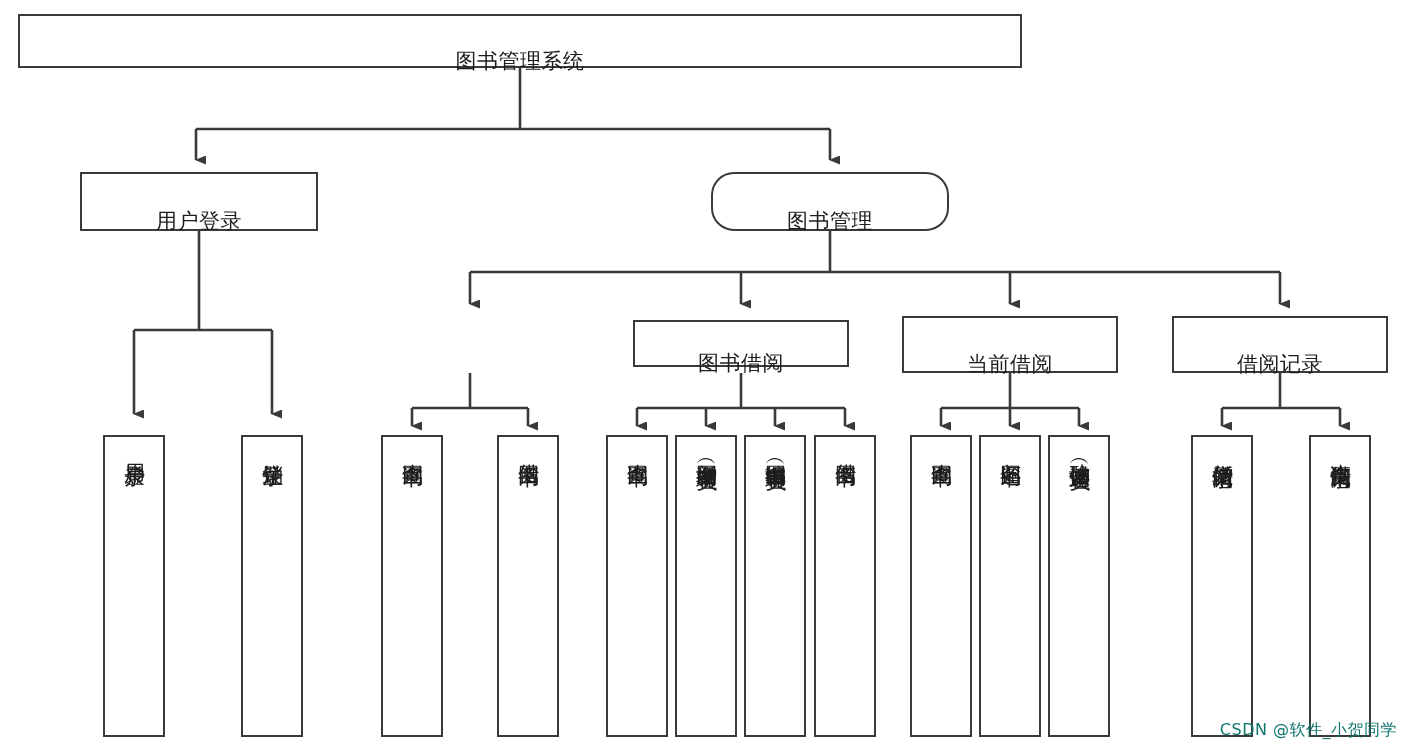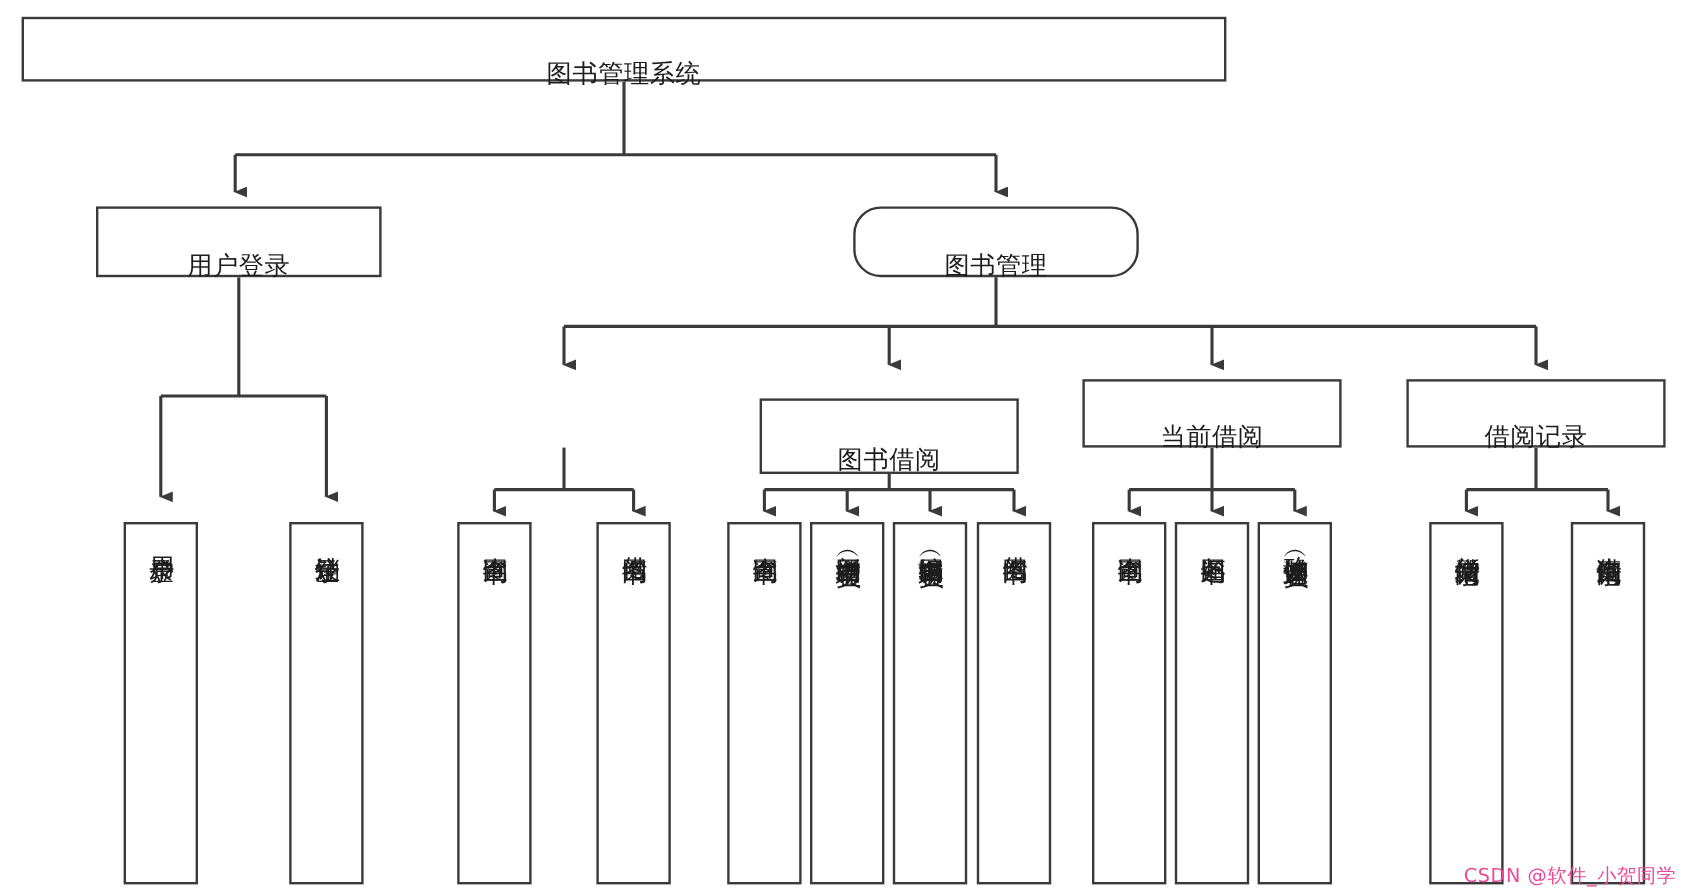--- a/index.html
+++ b/index.html
@@ -55,21 +55,21 @@
     line-height: 1.32;
     letter-spacing: 1px;
     white-space: nowrap;
     -webkit-text-orientation: upright;
   }
   .watermark {
     position: absolute;
     right: 8px;
     bottom: 6px;
     font-size: 16px;
-    color: #ec4899;
+    color: #0f766e;
     letter-spacing: 0.5px;
     white-space: nowrap;
     pointer-events: none;
   }
 </style>
 </head>
 <body>
 
 <div id="diagram-root">
 
@@ -127,21 +127,21 @@
     <span class="label-h">图书管理系统</span>
   </div>
 
   <div class="node" style="left:80px; top:172px; width:238px; height:59px;">
     <span class="label-h">用户登录</span>
   </div>
   <div class="node" style="left:711px; top:172px; width:238px; height:59px;border-radius:23px;">
     <span class="label-h">图书管理</span>
   </div>
 
-  <div class="node" style="left:633px; top:332px; width:216px; height:63px;">
+  <div class="node" style="left:633px; top:320px; width:216px; height:47px;">
     <span class="label-h">图书借阅</span>
   </div>
   <div class="node" style="left:1172px; top:316px; width:216px; height:57px;">
     <span class="label-h">借阅记录</span>
   </div>
   <div class="node" style="left:902px; top:316px; width:216px; height:57px;">
     <span class="label-h">当前借阅</span>
   </div>
 
   <div class="node leaf" style="left:103px; top:435px; width:62px; height:302px;">

